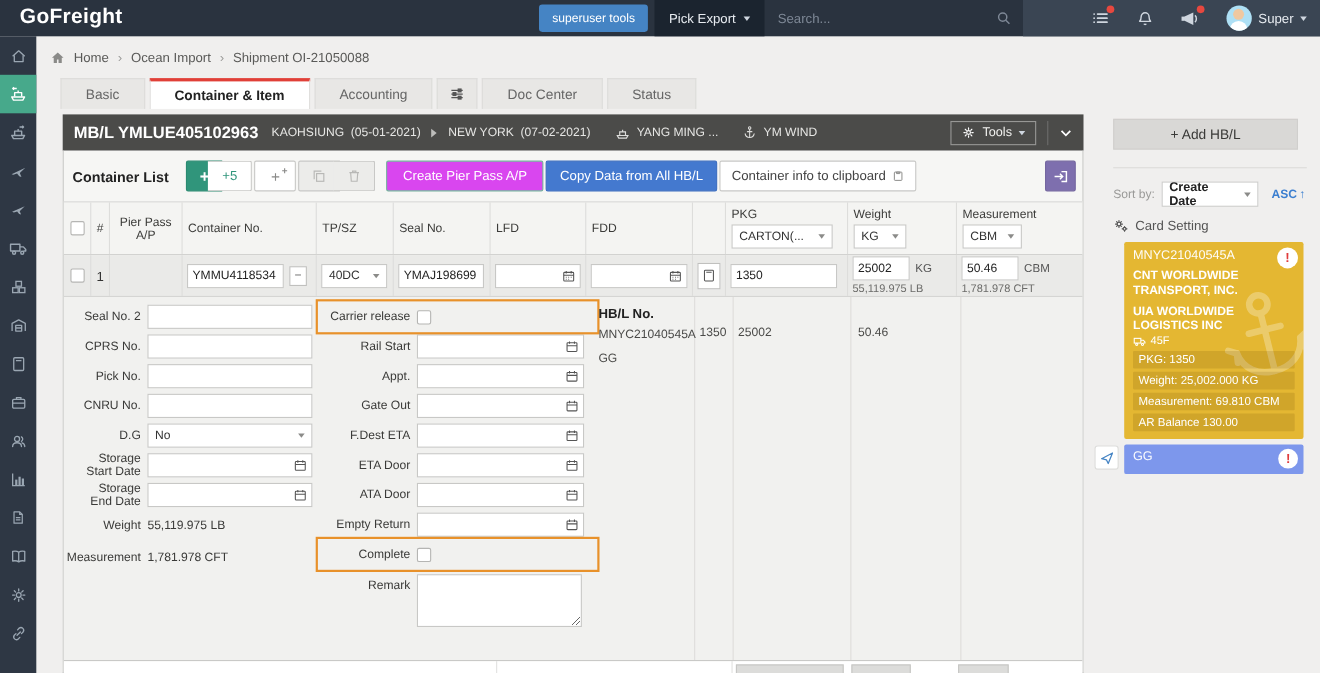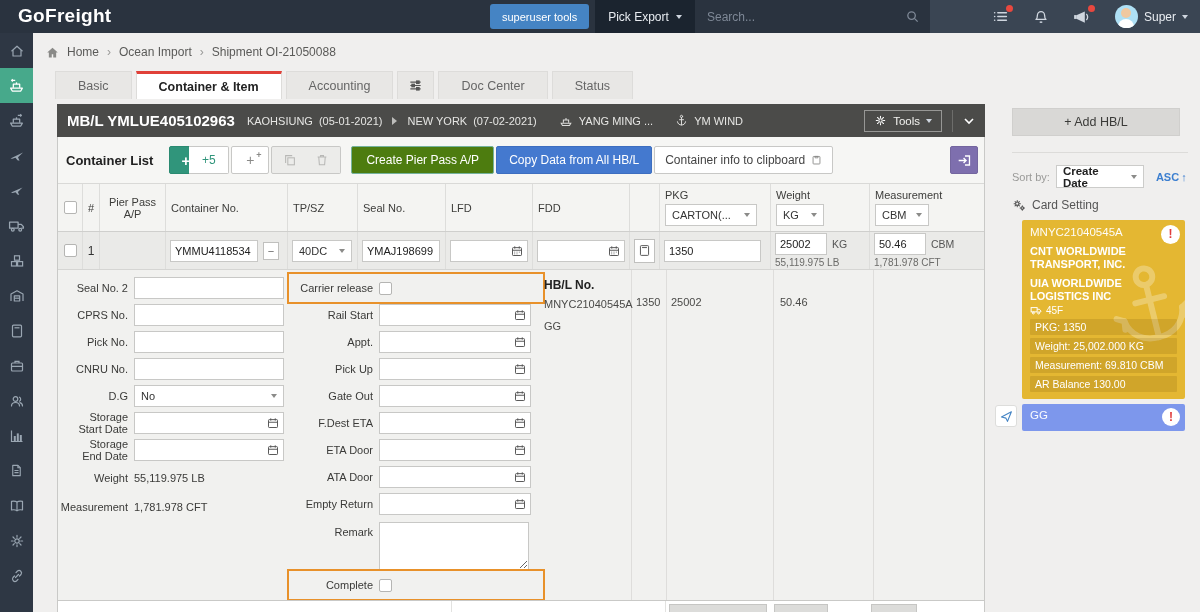--- a/index.html
+++ b/index.html
@@ -56,21 +56,21 @@
   .ptoolbar{height:46px;display:flex;align-items:center;padding:0 6px;gap:2px;position:relative;}
   .pt-title{font-size:13px;font-weight:bold;color:#222;margin:0 14px 0 2px;}
   .btn{display:flex;align-items:center;justify-content:center;height:28px;border:1px solid #c8c8c6;background:#fff;
     font-size:12px;color:#444;padding:0 10px;cursor:pointer;border-radius:2px;}
   .btn.teal{background:#30957b;border-color:#2a8a71;color:#fff;width:33px;font-size:15px;font-weight:bold;}
   .btn.teal-text{color:#30957b;width:40px;margin-left:-7px;border-left:none;border-radius:0 2px 2px 0;}
   .btn.iconb{width:38px;color:#8a8a88;position:relative;}
   .btn.disabled{background:#ececea;color:#b8b8b6;cursor:default;}
   .btn.pair-l{border-radius:2px 0 0 2px;margin-right:-8px;}
   .btn.pair-r{border-left:none;border-radius:0 2px 2px 0;}
-  .btn.pierpass{background:#4d7c0f;border-color:#74b29d;color:#fff;padding:0 14px;}
+  .btn.pierpass{background:#d946ef;border-color:#74b29d;color:#fff;padding:0 14px;}
   .btn.bluebtn{background:#4479cf;border-color:#3d6ec0;color:#fff;padding:0 12px;}
   .btn.clip{gap:6px;}
   .btn.purple{position:absolute;right:6px;top:9px;width:28px;height:28px;background:#7e6fae;border-color:#74669f;padding:0;}
   .tinyplus{position:absolute;top:3px;right:7px;font-size:9px;font-weight:bold;color:#8a8a88;}
   
   .thead{height:49px;display:flex;background:#f4f4f2;border-top:1px solid #d9d9d7;border-bottom:1px solid #cfcfcd;}
   .th{border-right:1px solid #dddddb;display:flex;flex-direction:column;justify-content:center;
     padding:3px 5px;font-size:11px;color:#3c3c3a;}
   .th .ulabel{margin-bottom:3px;}
   .trow{height:38px;display:flex;background:#eaeae8;border-bottom:1px solid #d5d5d3;}
@@ -608,30 +608,20 @@
             <span class="dlab2">Appt.</span>
           <span class="dgroup dg152">
               <input type="text" style="">
             <svg width="12" height="12" viewBox="0 0 16 16" fill="none" stroke="#555" stroke-width="1.3">
                 <rect x="2" y="3.5" width="12" height="10.5" rx="1"></rect>
                 <path d="M2 7h12M5 1.8v3M11 1.8v3"></path>
               </svg>
             </span>
           </div>
         <div class="drow">
-            <span class="dlab2">Pick Up</span>
-          <span class="dgroup dg152">
-              <input type="text" style="">
-            <svg width="12" height="12" viewBox="0 0 16 16" fill="none" stroke="#555" stroke-width="1.3">
-                <rect x="2" y="3.5" width="12" height="10.5" rx="1"></rect>
-                <path d="M2 7h12M5 1.8v3M11 1.8v3"></path>
-              </svg>
-            </span>
-          </div>
-        <div class="drow">
             <span class="dlab2">Gate Out</span>
           <span class="dgroup dg152">
               <input type="text" style="">
             <svg width="12" height="12" viewBox="0 0 16 16" fill="none" stroke="#555" stroke-width="1.3">
                 <rect x="2" y="3.5" width="12" height="10.5" rx="1"></rect>
                 <path d="M2 7h12M5 1.8v3M11 1.8v3"></path>
               </svg>
             </span>
           </div>
         <div class="drow">
@@ -667,27 +657,27 @@
         <div class="drow">
             <span class="dlab2">Empty Return</span>
           <span class="dgroup dg152">
               <input type="text" style="">
             <svg width="12" height="12" viewBox="0 0 16 16" fill="none" stroke="#555" stroke-width="1.3">
                 <rect x="2" y="3.5" width="12" height="10.5" rx="1"></rect>
                 <path d="M2 7h12M5 1.8v3M11 1.8v3"></path>
               </svg>
             </span>
           </div>
+        <div class="drow hl">
+          <span class="dlab2">Complete</span>
+          <span class="cb"></span>
+          </div>
         <div class="drow tall" style="margin-top:6px;">
             <span class="dlab2" style="margin-top:4px;">Remark</span>
           <textarea class="remark" style=""></textarea>
-          </div>
-        <div class="drow hl">
-          <span class="dlab2">Complete</span>
-          <span class="cb"></span>
           </div>
       </div>
 
       <div class="hblblock">
         <div class="hd">HB/L No.</div>
         <div class="it">MNYC21040545A</div>
         <div class="it">GG</div>
       </div>
       <span class="dval" style="left:578px;">1350</span>
       <span class="dval" style="left:613px;">25002</span>

